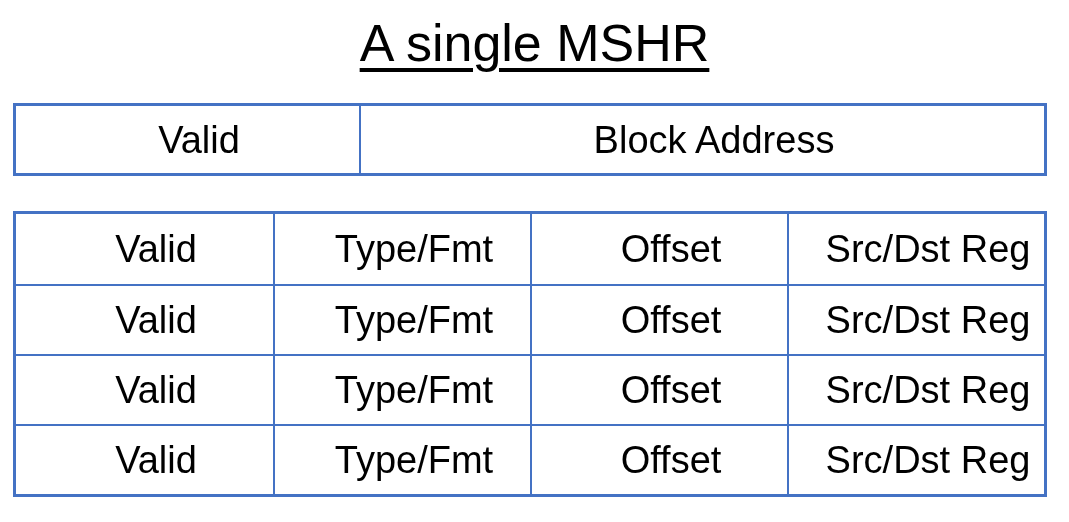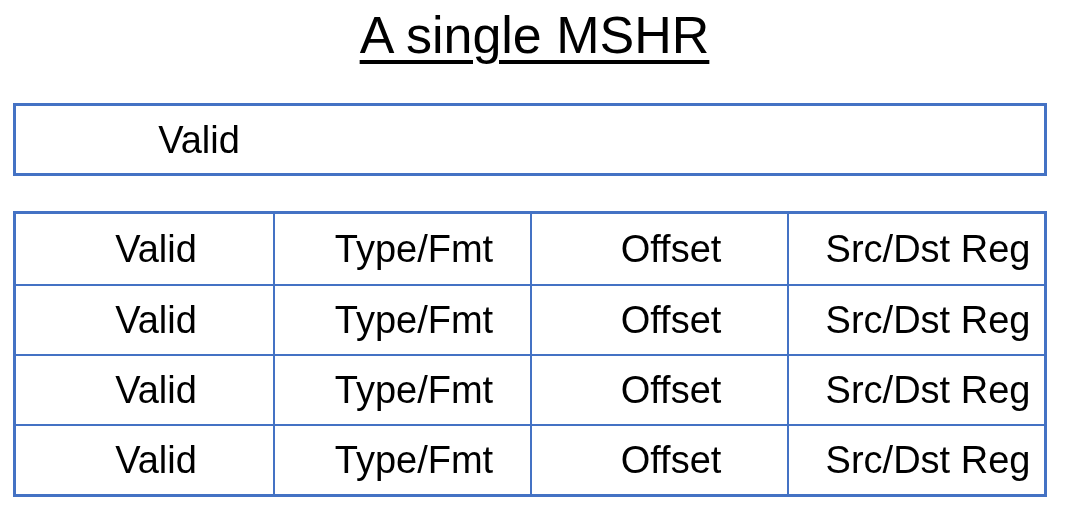--- a/index.html
+++ b/index.html
@@ -12,21 +12,21 @@
     position: relative;
     width: 1069px;
     height: 522px;
     background: var(--background);
     font-family: "Liberation Sans", sans-serif;
     color: var(--text);
     overflow: hidden;
   }
   .title {
     position: absolute;
-    top: 6px;
+    top: 14px;
     left: 0;
     width: 100%;
     text-align: center;
     font-size: 52px;
     line-height: 1.15;
     font-weight: 400;
     color: var(--text);
   }
   .title span {
     text-decoration: underline;
@@ -76,20 +76,21 @@
 <body>
 
 <div class="slide">
 
   <div class="title">
     <span>A single MSHR</span>
   </div>
 
   <div class="reg-table">
     <div class="cell">Valid</div>
+    <div class="cell">Block Address</div>
   </div>
 
   <div class="sub-table">
     <div class="cell">Valid</div>
     <div class="cell">Type/Fmt</div>
     <div class="cell">Offset</div>
     <div class="cell">Src/Dst Reg</div>
 
     <div class="cell">Valid</div>
     <div class="cell">Type/Fmt</div>

